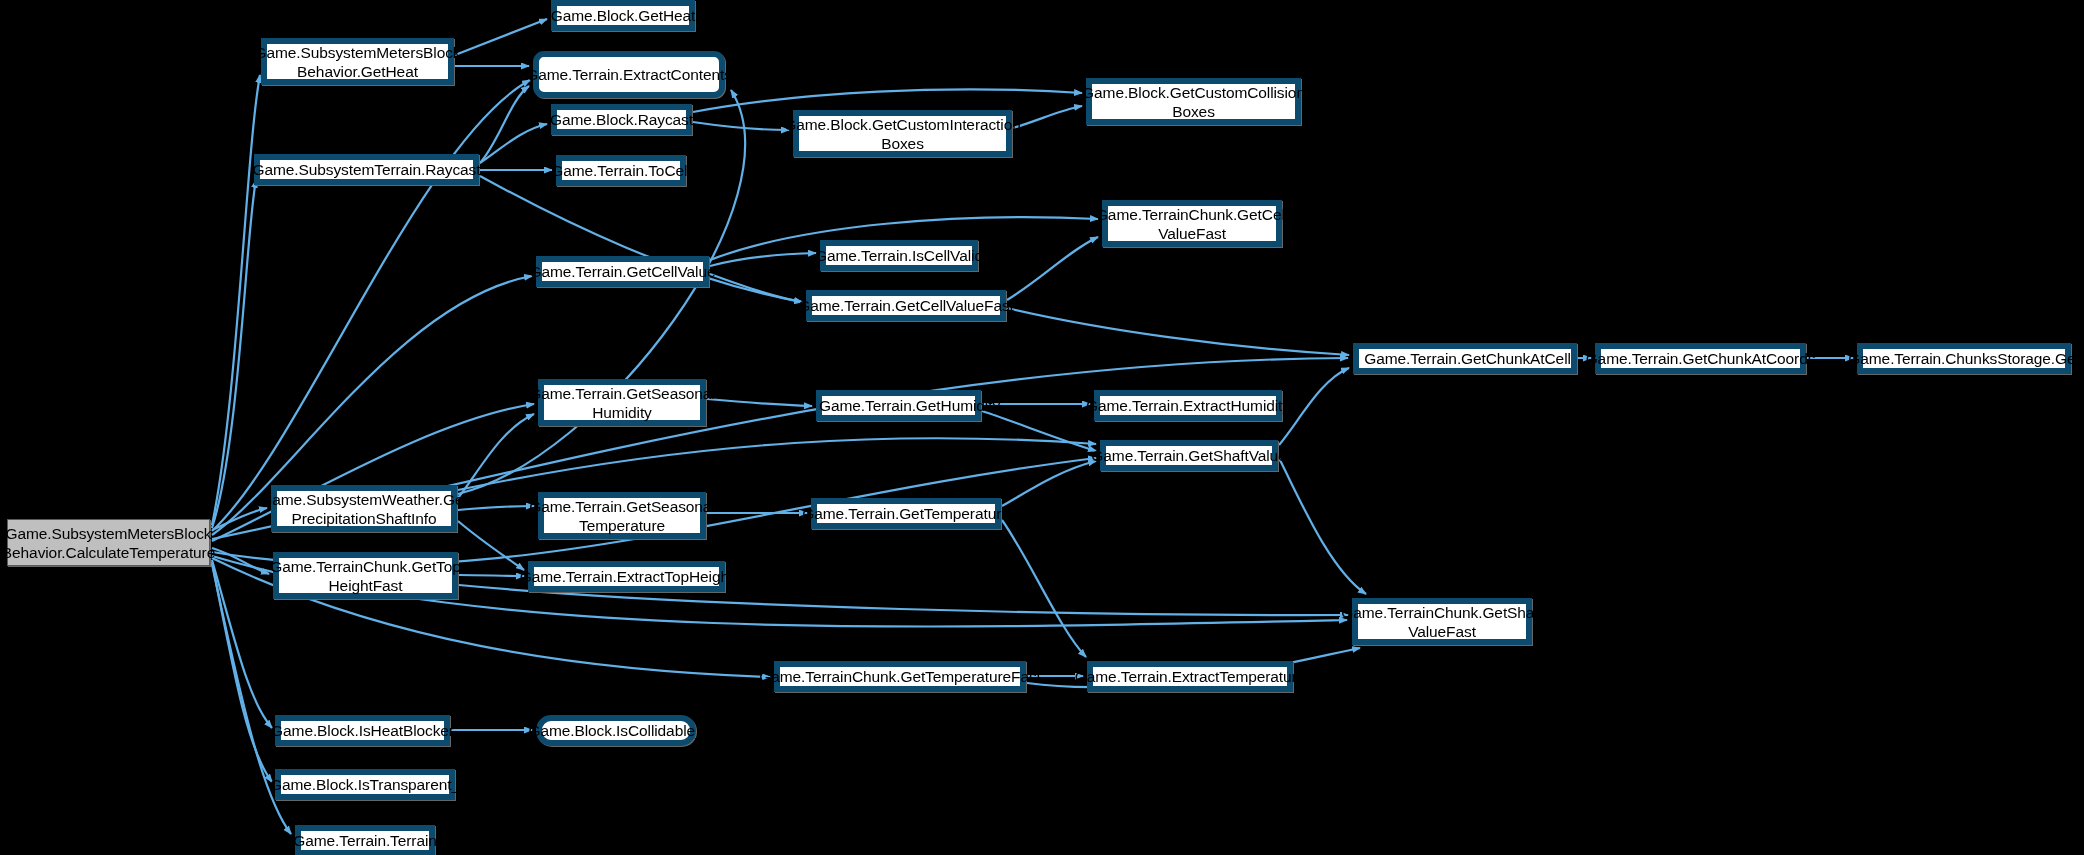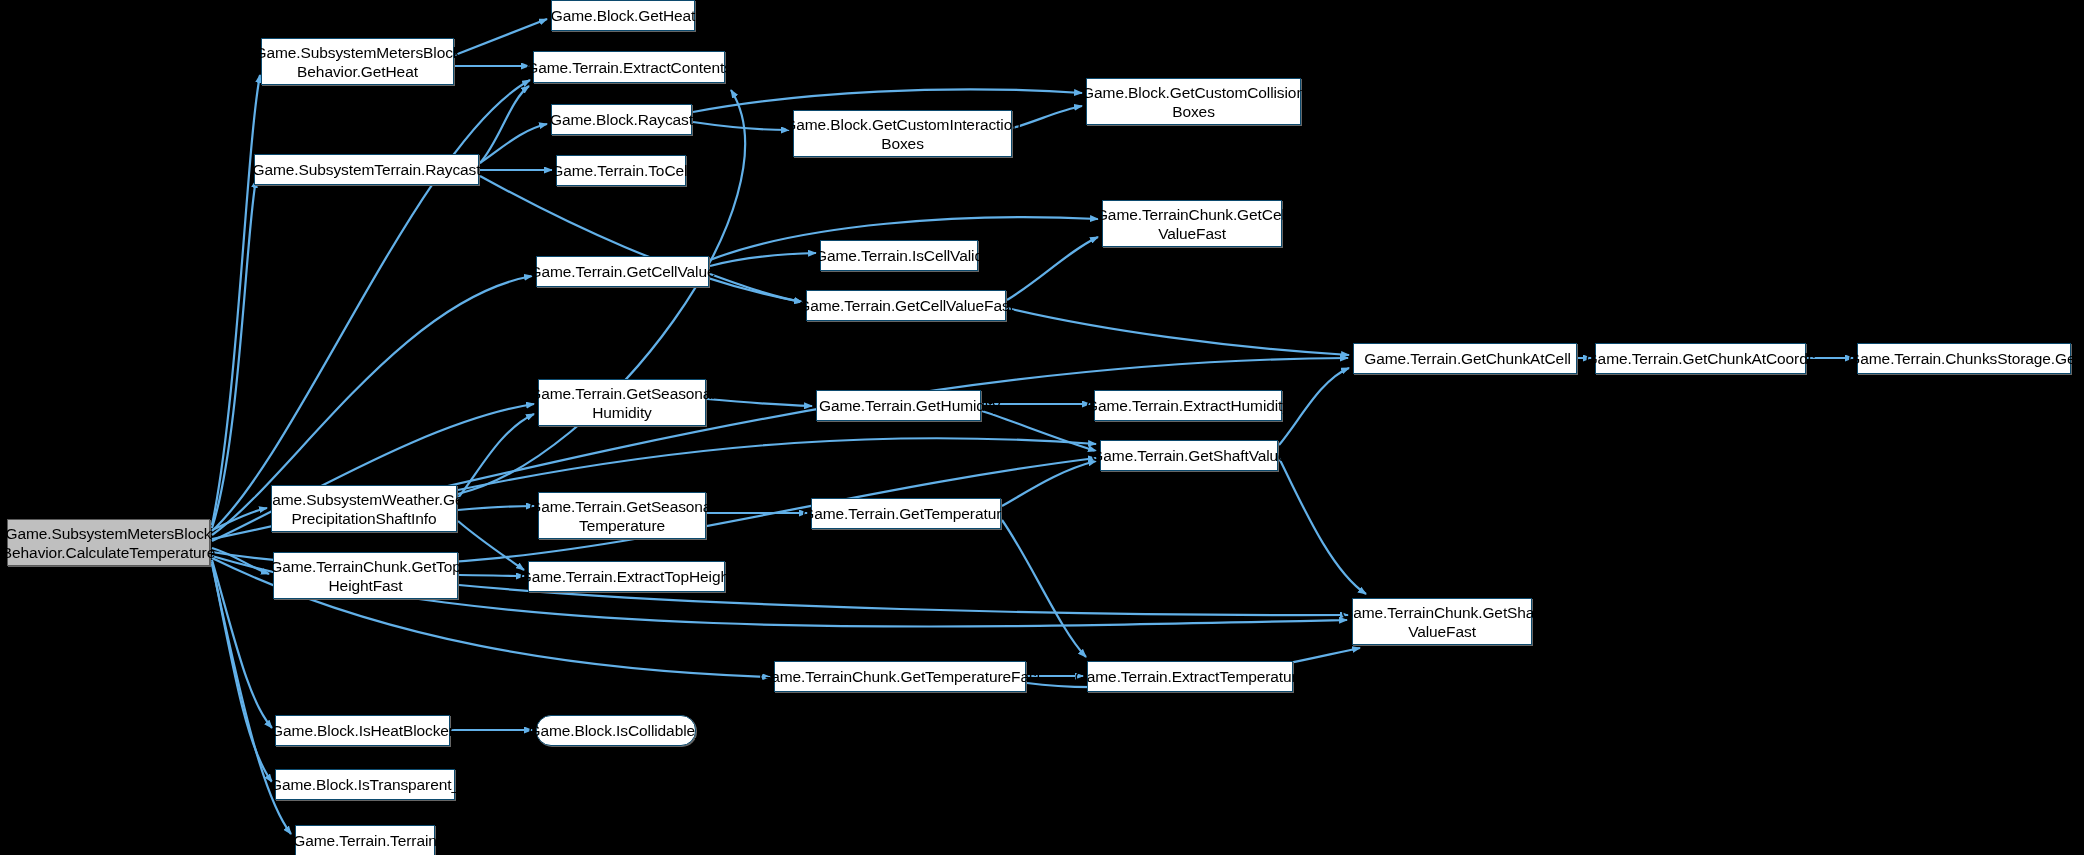--- a/index.html
+++ b/index.html
@@ -20,21 +20,21 @@
     left: 0;
     top: 0;
     width: 2084px;
     height: 855px;
     pointer-events: none;
   }
   .node {
     position: absolute;
     box-sizing: border-box;
     background: #ffffff;
-    border: 1px solid #0c4a6e;
+    border: 6px solid #0c4a6e;
     box-shadow: 1px 1px 0 0 #666666;
     color: #000000;
     font-size: 15.5px;
     line-height: 19px;
     display: flex;
     align-items: center;
     justify-content: center;
     text-align: center;
     padding: 0 6px;
     white-space: pre-line;
@@ -105,21 +105,21 @@
         <path d="M 1027,683 C 1150,700 1300,660 1360,648" fill="none" stroke="#62b0e8" stroke-width="2.2" marker-end="url(#arrow)"></path>
         <path d="M 451,730 L 532,730" fill="none" stroke="#62b0e8" stroke-width="2.2" marker-end="url(#arrow)"></path>
       </g>
   </svg>
   <div id="node-layer">
       <div class="node root" style="left: 7px; top: 519px; width: 203px; height: 47px;">Game.SubsystemMetersBlock
 Behavior.CalculateTemperature</div>
       <div class="node" style="left: 261px; top: 38px; width: 193px; height: 47px;">Game.SubsystemMetersBlock
 Behavior.GetHeat</div>
       <div class="node" style="left: 551px; top: 0px; width: 144px; height: 31px;">Game.Block.GetHeat</div>
-      <div class="node" style="left: 533px; top: 51px; width: 192px; height: 32px;">Game.Terrain.ExtractContents</div>
+      <div class="node" style="left: 533px; top: 51px; width: 192px; height: 47px; border-radius: 11px;">Game.Terrain.ExtractContents</div>
       <div class="node" style="left: 254px; top: 154px; width: 225px; height: 31px;">Game.SubsystemTerrain.Raycast</div>
       <div class="node" style="left: 551px; top: 104px; width: 141px; height: 31px;">Game.Block.Raycast</div>
       <div class="node" style="left: 793px; top: 110px; width: 219px; height: 47px;">Game.Block.GetCustomInteraction
 Boxes</div>
       <div class="node" style="left: 1086px; top: 78px; width: 215px; height: 47px;">Game.Block.GetCustomCollision
 Boxes</div>
       <div class="node" style="left: 556px; top: 155px; width: 130px; height: 31px;">Game.Terrain.ToCell</div>
       <div class="node" style="left: 1102px; top: 200px; width: 180px; height: 47px;">Game.TerrainChunk.GetCell
 ValueFast</div>
       <div class="node" style="left: 536px; top: 256px; width: 173px; height: 31px;">Game.Terrain.GetCellValue</div>

